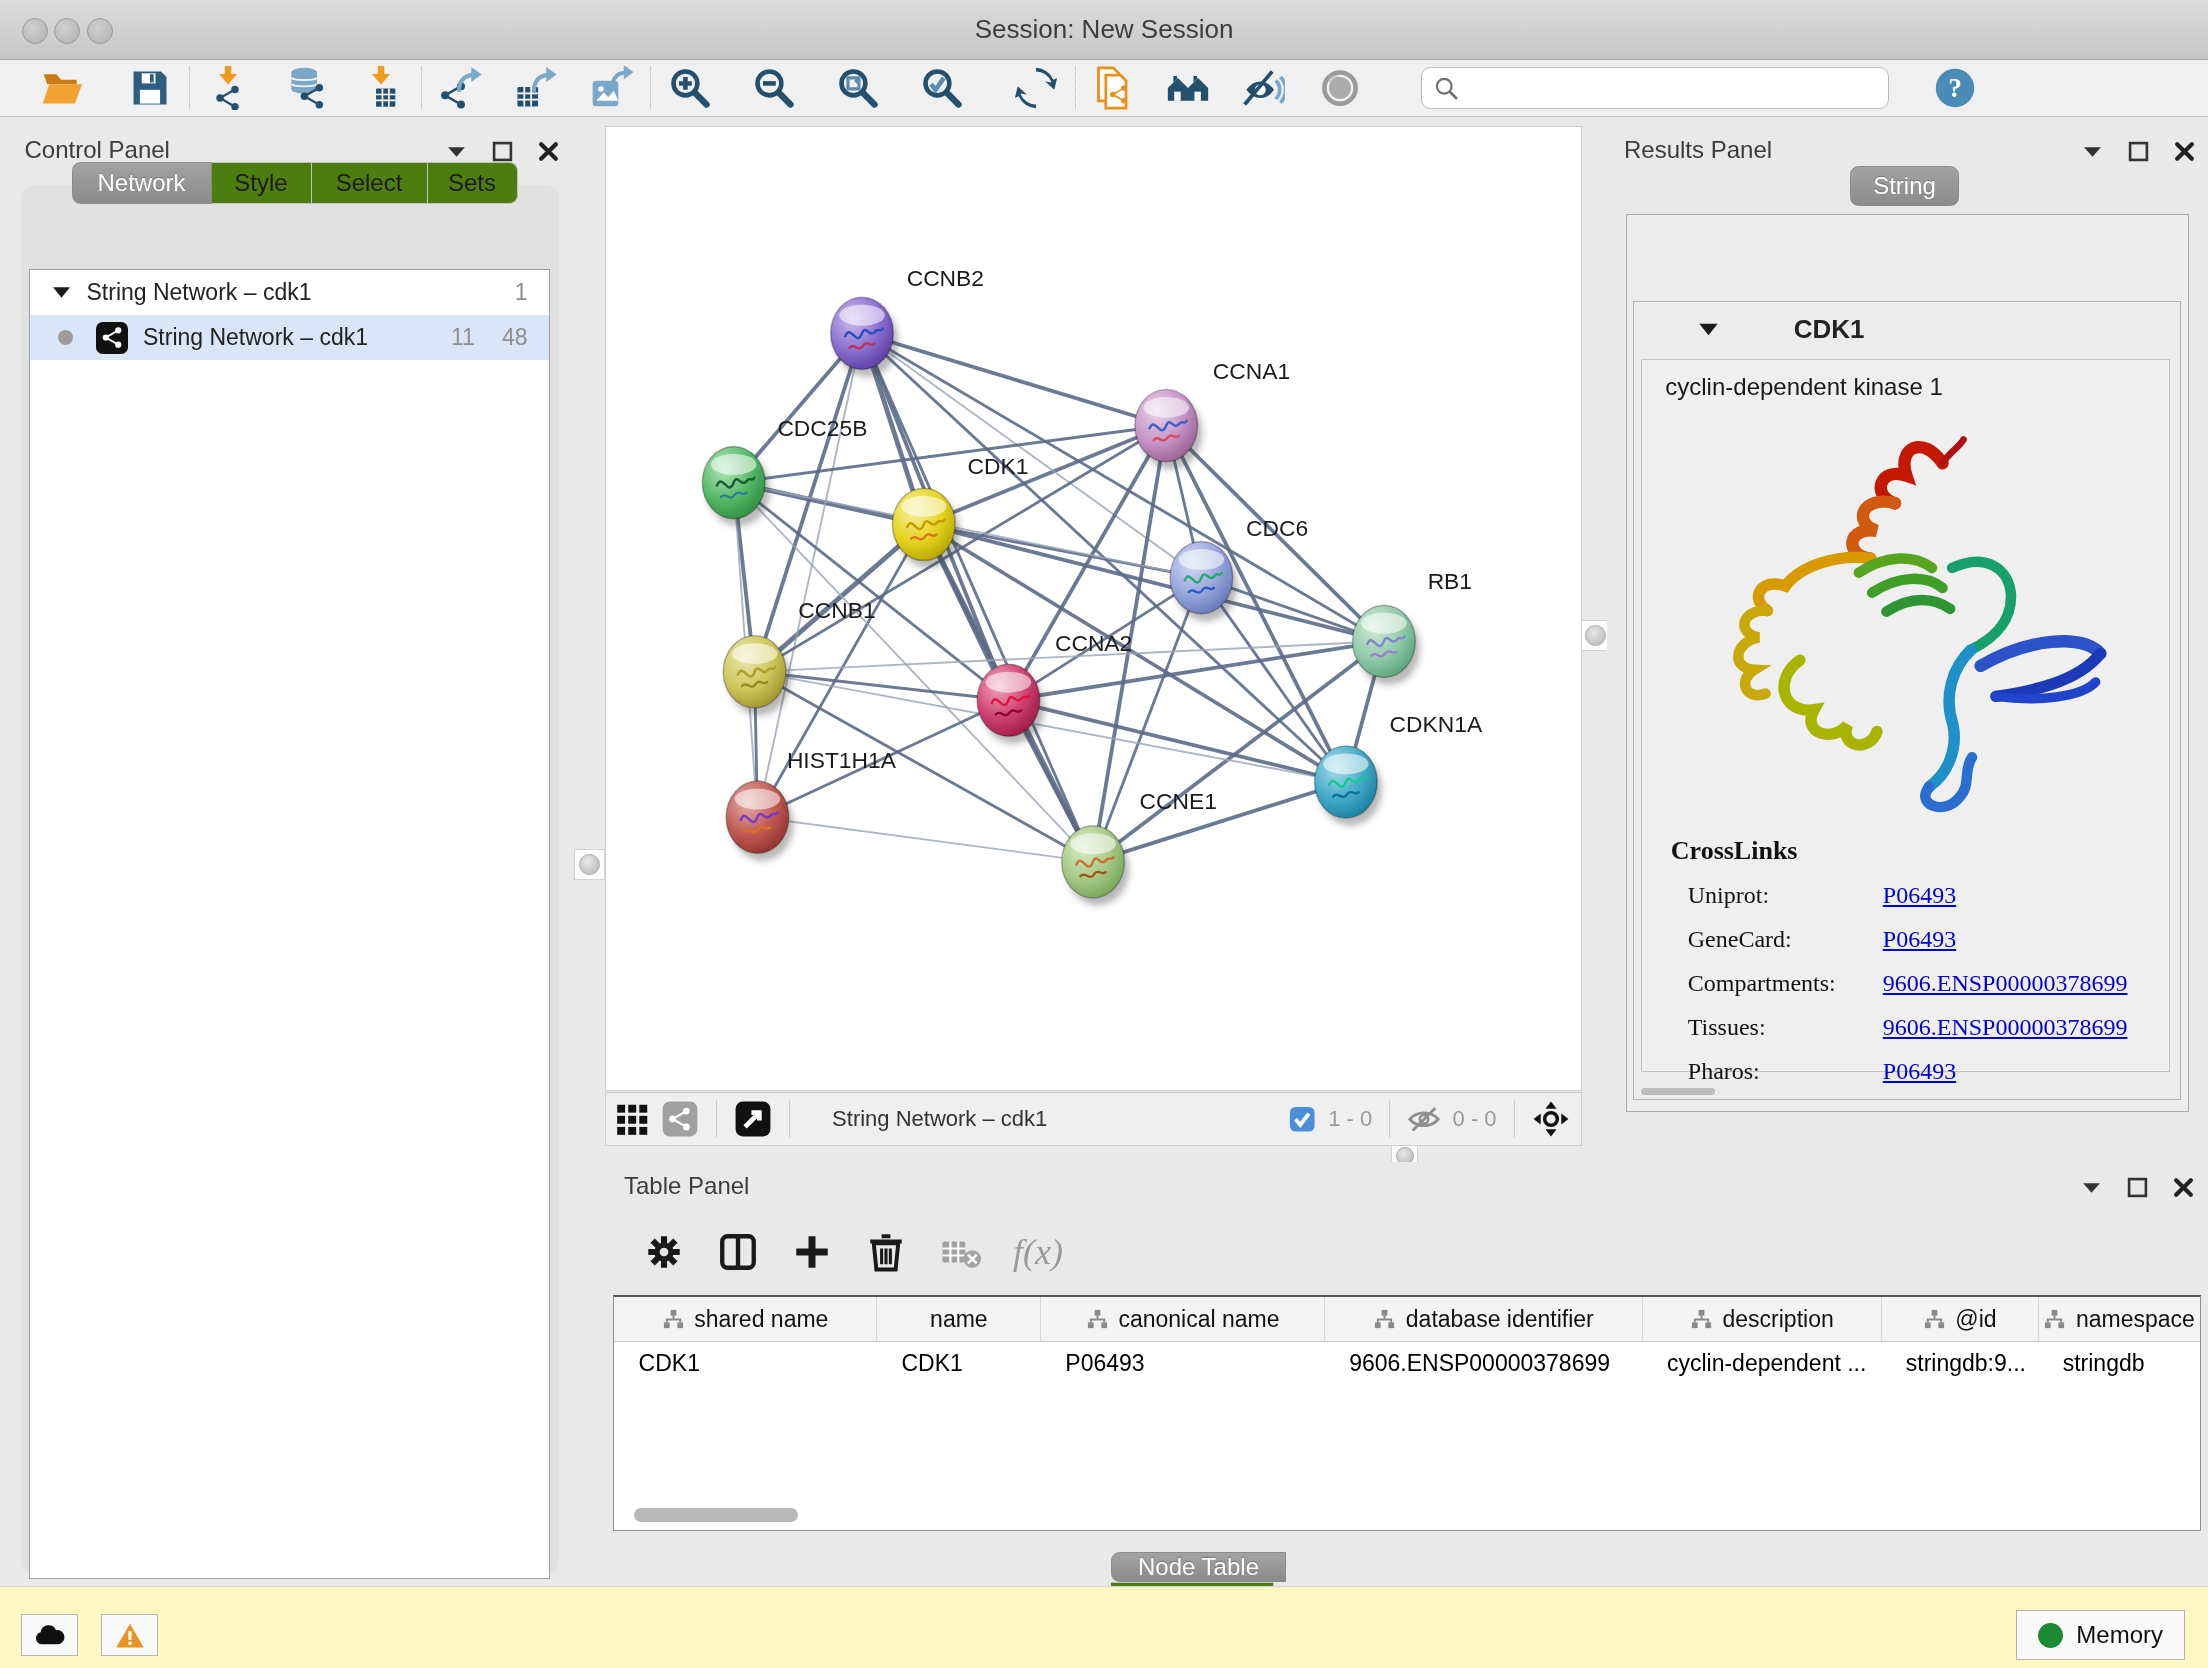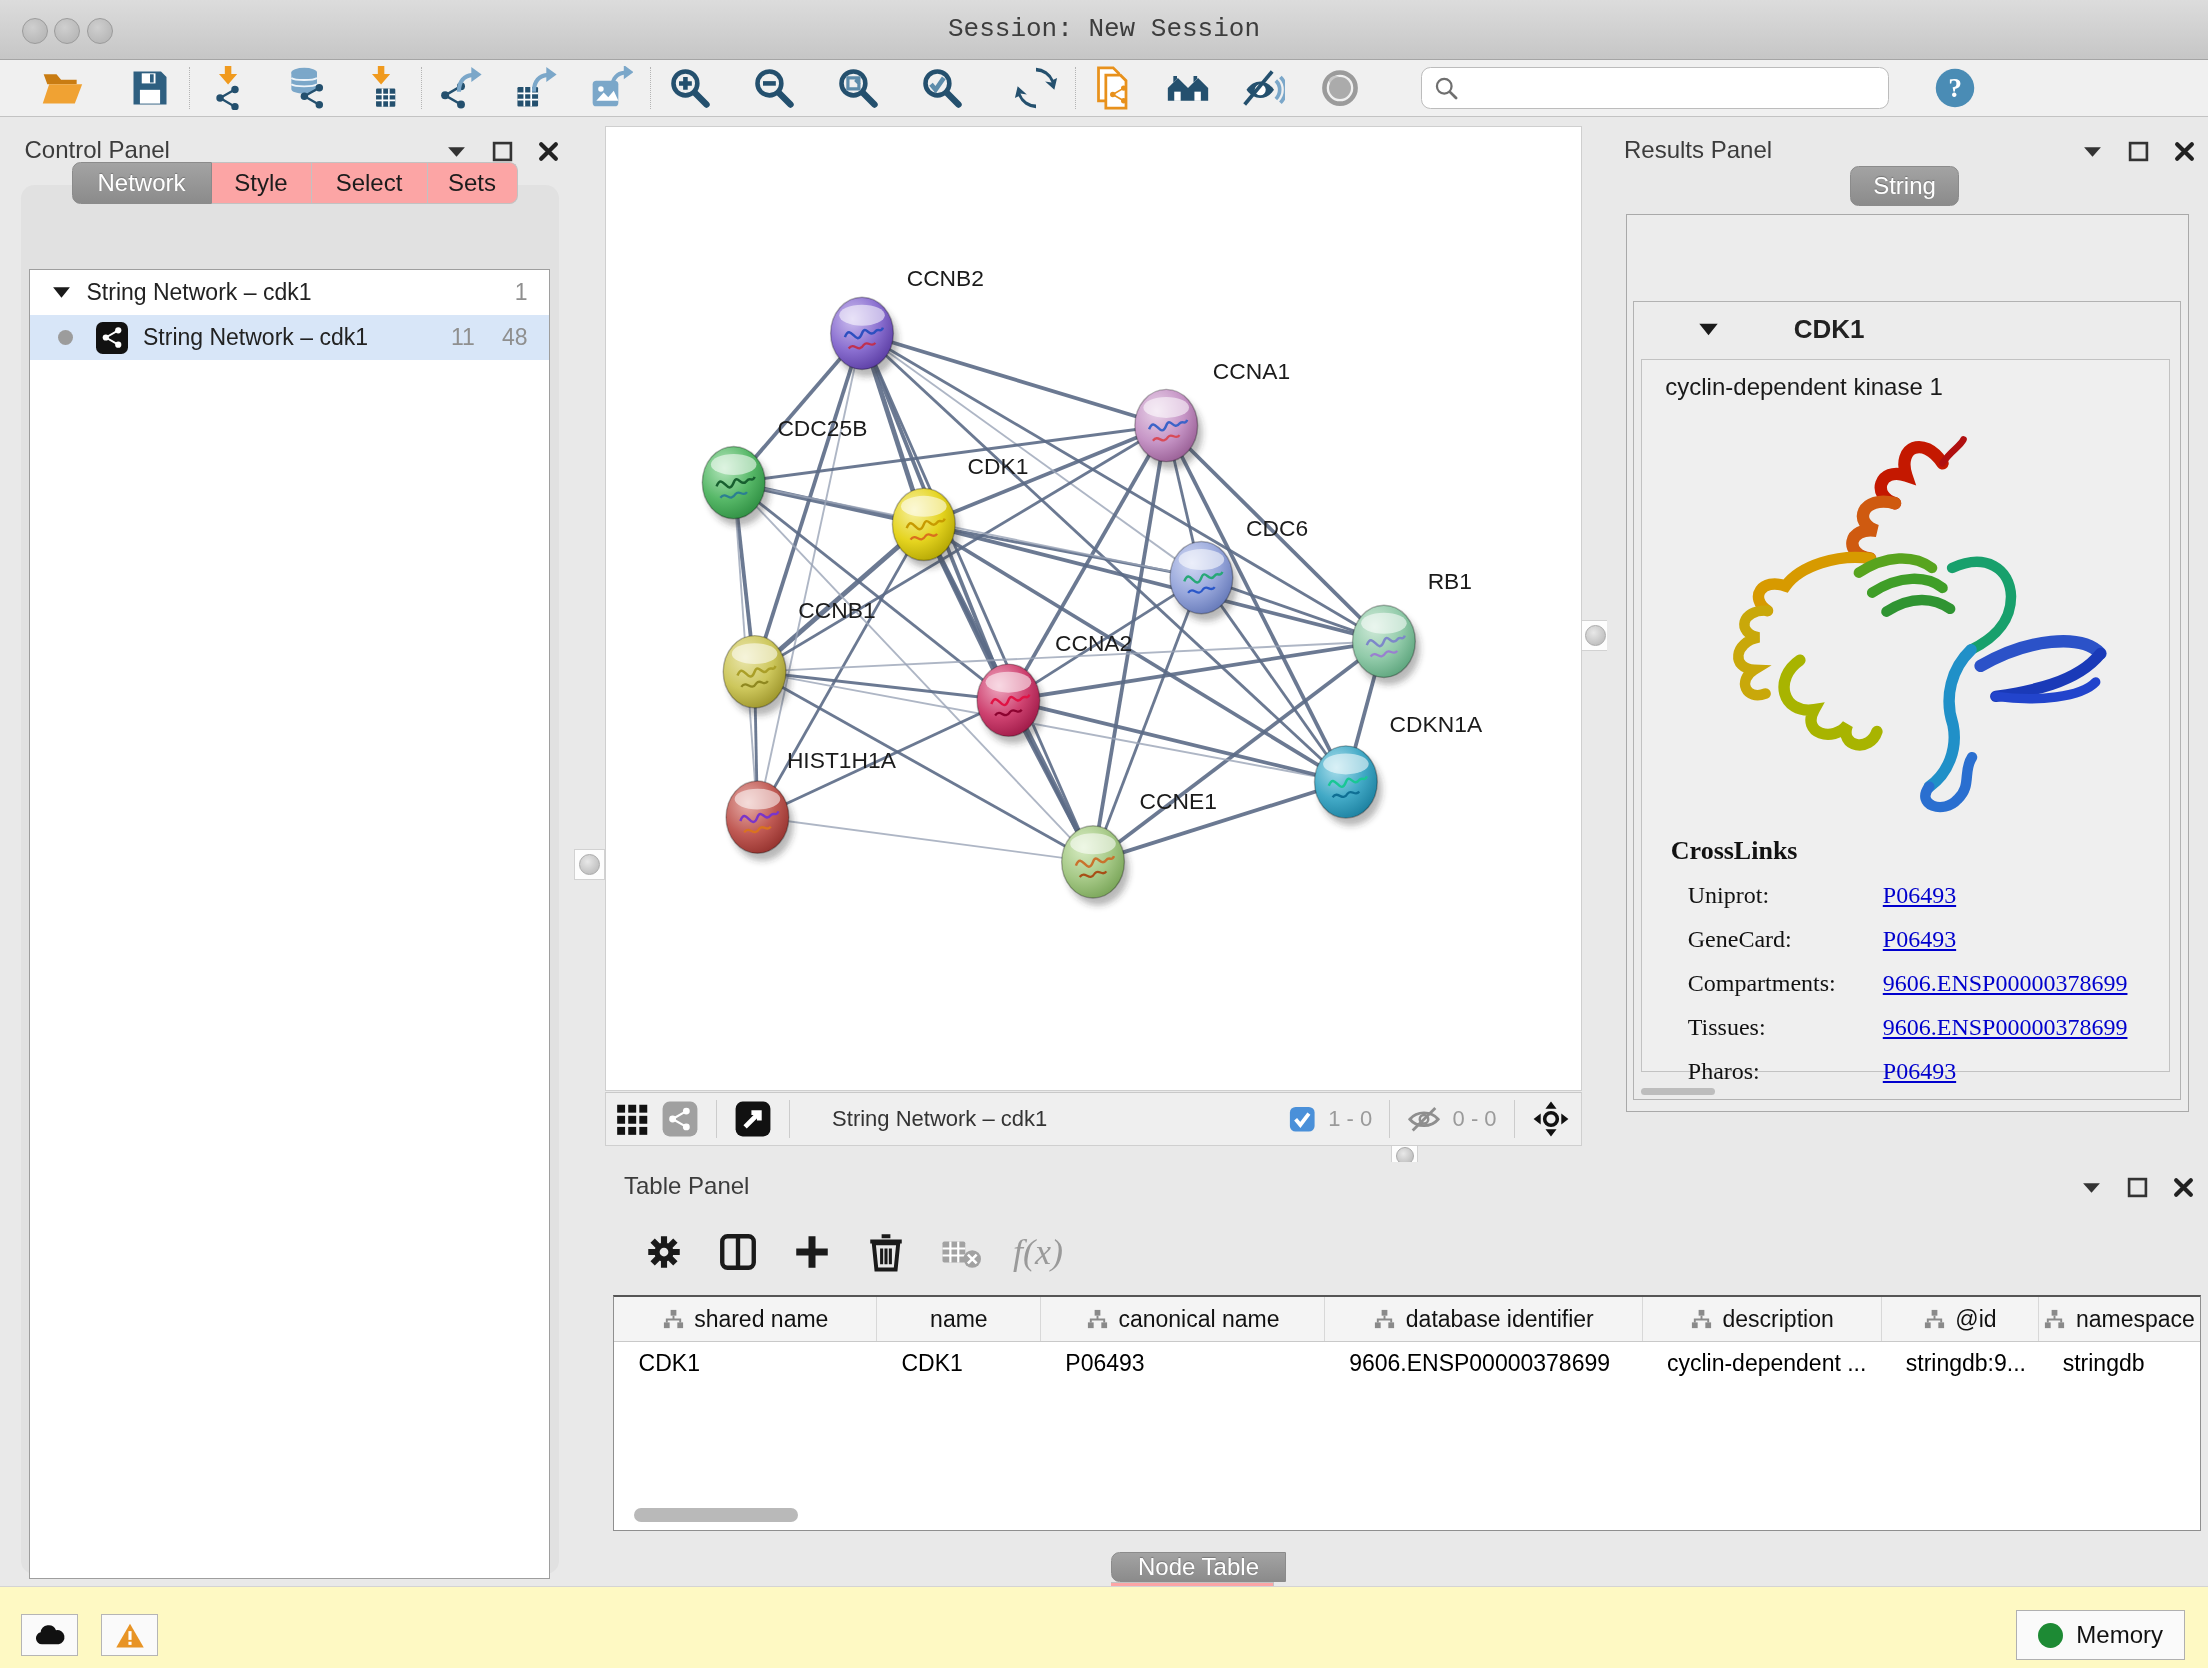--- a/index.html
+++ b/index.html
@@ -1,41 +1,41 @@
 <!DOCTYPE html>
 <html style="font-size:15px"><head>
 <meta charset="utf-8">
 <style>
   html,body{margin:0;padding:0;background:#777;}
   .window{position:relative;width:2208px;height:1668px;background:#e9e9e9;
     font-family:"Liberation Sans",sans-serif;color:#222;overflow:hidden;}
   
   .titlebar{position:absolute;left:0;top:0;width:2208px;height:59px;
-    background:linear-gradient(#dcdcdc,#c6c6c6);border-bottom:1px solid #a5a5a5;font-family:Liberation Mono, monospace;}
+    background:linear-gradient(#dcdcdc,#c6c6c6);border-bottom:1px solid #a5a5a5;}
   .tl{position:absolute;top:18px;width:24px;height:24px;border-radius:50%;
     background:radial-gradient(circle at 40% 35%,#cfcfcf,#b0b0b0);border:1px solid #9b9b9b;}
   .title-text{position:absolute;left:0;right:0;top:0;height:59px;line-height:59px;
     text-align:center;font-size:26px;color:#3d3d3d;}
   
   .toolbar{position:absolute;left:0;top:60px;width:2208px;height:57px;background:#f0f0f0;
     border-bottom:1px solid #c3c3c3;display:flex;align-items:center;padding-left:38px;box-sizing:border-box;}
   .tbi{width:48px;height:48px;flex:0 0 auto;display:flex;align-items:center;justify-content:center;}
   .tbi svg{width:44px;height:44px;}
   .tb-div{width:0;height:42px;border-left:1.9px dotted #b4b4b4;margin:0 15px;flex:0 0 auto;}
   .searchbox{width:468px;height:42px;background:#fff;border:1px solid #bcbcbc;border-radius:9.5px;
     display:flex;align-items:center;padding-left:11.4px;box-sizing:border-box;margin-left:57px;}
   .searchbox input{border:none;outline:none;font-size:23px;width:399px;background:transparent;
     font-family:"Liberation Sans",sans-serif;}
   
   .panel-title{font-size:24px;color:#3c3c3c;}
   .panel-btns{position:absolute;top:13.3px;display:flex;gap:21px;align-items:center;}
   .pb{width:25px;height:25px;display:flex;align-items:center;justify-content:center;}
   
   .seg{display:flex;height:42px;}
-  .seg .tab{background:#fca5a5;border:1px solid #c2c2c2;border-left:none;color:#1c1c1c;
+  .seg .tab{background:#4d7c0f;border:1px solid #c2c2c2;border-left:none;color:#1c1c1c;
     font-size:24px;display:flex;align-items:center;justify-content:center;}
   .seg .tab:first-child{border-left:1px solid #c2c2c2;border-radius:8.6px 0 0 8.6px;}
   .seg .tab:last-child{border-radius:0 8.6px 8.6px 0;}
   .seg .tab.sel{background:linear-gradient(#a3a3a3,#8b8b8b);border-color:#8b8b8b;color:#fff;
     text-shadow:0 -1px 1px rgba(0,0,0,.25);}
   
   .control-panel{position:absolute;left:9.5px;top:126px;width:561px;height:1460px;background:#e9e9e9;}
   .cp-inner{position:absolute;left:11.4px;top:59px;width:538px;height:1389px;background:#e1e1e1;
     border-radius:13.3px;}
   .tree-header{position:absolute;left:21px;top:95px;width:519px;height:44px;display:flex;align-items:center;}

